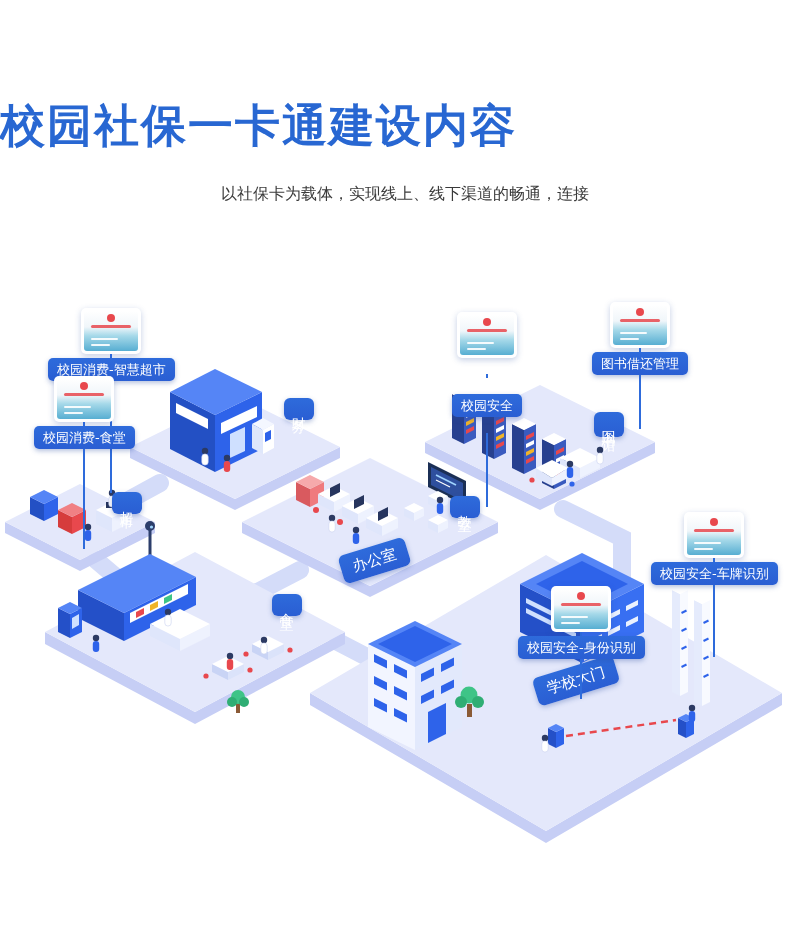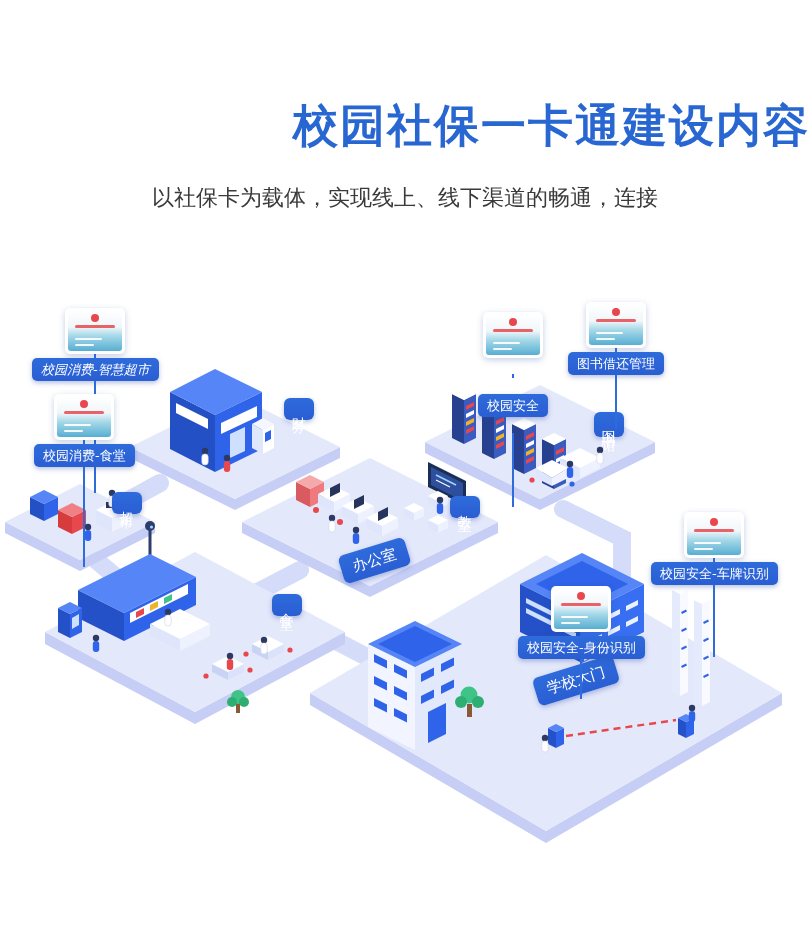--- a/index.html
+++ b/index.html
@@ -1,19 +1,19 @@
 <!DOCTYPE html>
 <html style="--title-blue: #2867D2; --pill-blue: #2E6BDB; --pill-blue-dark: #2A5ED3; --accent-red: #E8484D; --platform-top: #E4E8FB; --platform-side: #C6CEF5; --scene-road: #D4DCF9; --building-blue: #2E63EA;"><head>
 <meta charset="utf-8">
 <style>
   *{margin:0;padding:0;box-sizing:border-box;}
   html,body{width:810px;height:933px;}
   body{position:relative;background:#ffffff;font-family:"DejaVu Sans","Liberation Sans",sans-serif;overflow:hidden;}
-  .title{position:absolute;top:96px;left:0;width:100%;text-align:right;font-size:45px;font-weight:bold;letter-spacing:2px;color:var(--title-blue,#2867d2);}
-  .subtitle{position:absolute;top:182px;left:0;width:100%;text-align:center;font-size:22px;line-height:1.45;color:#3a3a3a;}
+  .title{position:absolute;top:96px;left:0;width:100%;text-align:left;font-size:45px;font-weight:bold;letter-spacing:2px;color:var(--title-blue,#2867d2);}
+  .subtitle{position:absolute;top:182px;left:0;width:100%;text-align:center;font-size:16px;line-height:1.45;color:#3a3a3a;}
   .scene{position:absolute;top:272px;left:0;width:810px;height:660px;}
   .scene>svg{position:absolute;top:0;left:0;}
   .pf-top{fill:var(--platform-top,#e4e8fb);}
   .pf-side{fill:var(--platform-side,#c6cef5);}
   .road{stroke:var(--scene-road,#d4dcf9);stroke-width:18;stroke-linecap:round;fill:none;}
   .callout{position:absolute;display:flex;flex-direction:column;align-items:center;z-index:5;}
   .ss-card{width:60px;height:46px;background:#ffffff;border-radius:5px;box-shadow:0 2px 6px rgba(43,78,160,.28);padding:3px;}
   .ss-face{position:relative;width:100%;height:100%;border-radius:3px;overflow:hidden;
            background:linear-gradient(180deg,#ffffff 0%,#f0f6fa 40%,#a6d9e9 62%,#57aed2 100%);}
   .ss-emblem{position:absolute;top:3px;left:50%;transform:translateX(-50%);width:8px;height:8px;border-radius:50%;background:var(--accent-red,#e8484d);}
@@ -316,65 +316,65 @@
           <rect x="260.8" y="371" width="6.4" height="11" rx="3" fill="#ffffff" stroke="#c9d2f0" stroke-width="0.6"></rect>
         <circle cx="96" cy="366" r="3.2" fill="#2c3a63"></circle>
           <rect x="92.8" y="369" width="6.4" height="11" rx="3" fill="#2e63ea"></rect>
         <circle cx="545" cy="466" r="3.2" fill="#2c3a63"></circle>
           <rect x="541.8" y="469" width="6.4" height="11" rx="3" fill="#ffffff" stroke="#c9d2f0" stroke-width="0.6"></rect>
         <circle cx="692" cy="436" r="3.2" fill="#2c3a63"></circle>
           <rect x="688.8" y="439" width="6.4" height="11" rx="3" fill="#2e63ea"></rect>
       </g>
     </svg>
 
-    <div class="callout" style="left:32px;top:36px;font-style:italic;">
+    <div class="callout" style="left:48px;top:36px;">
       <div class="ss-card">
         <div class="ss-face">
           <div class="ss-emblem"></div>
           <div class="ss-redline"></div>
           <div class="ss-line1"></div>
           <div class="ss-line2"></div>
         </div>
       </div>
       <div class="vline" style="height:4px"></div>
       <div class="pill">校园消费-智慧超市</div>
       <div class="vline" style="height:112px"></div>
     </div>
 
-    <div class="callout" style="left:34px;top:122px;justify-content:center;">
+    <div class="callout" style="left:34px;top:104px;justify-content:center;">
       <div class="ss-card">
         <div class="ss-face">
           <div class="ss-emblem"></div>
           <div class="ss-redline"></div>
           <div class="ss-line1"></div>
           <div class="ss-line2"></div>
         </div>
       </div>
       <div class="vline" style="height:4px"></div>
       <div class="pill">校园消费-食堂</div>
       <div class="vline" style="height:100px"></div>
     </div>
 
 
 
-    <div class="callout" style="left:478px;top:40px;gap:16px;">
+    <div class="callout" style="left:452px;top:40px;gap:16px;">
       <div class="ss-card">
         <div class="ss-face">
           <div class="ss-emblem"></div>
           <div class="ss-redline"></div>
           <div class="ss-line1"></div>
           <div class="ss-line2"></div>
         </div>
       </div>
       <div class="vline" style="height:4px"></div>
       <div class="pill">校园安全</div>
       <div class="vline" style="height:74px"></div>
     </div>
 
-    <div class="callout" style="left:568px;top:30px;">
+    <div class="callout" style="left:592px;top:30px;">
       <div class="ss-card">
         <div class="ss-face">
           <div class="ss-emblem"></div>
           <div class="ss-redline"></div>
           <div class="ss-line1"></div>
           <div class="ss-line2"></div>
         </div>
       </div>
       <div class="vline" style="height:4px"></div>
       <div class="pill">图书借还管理</div>

